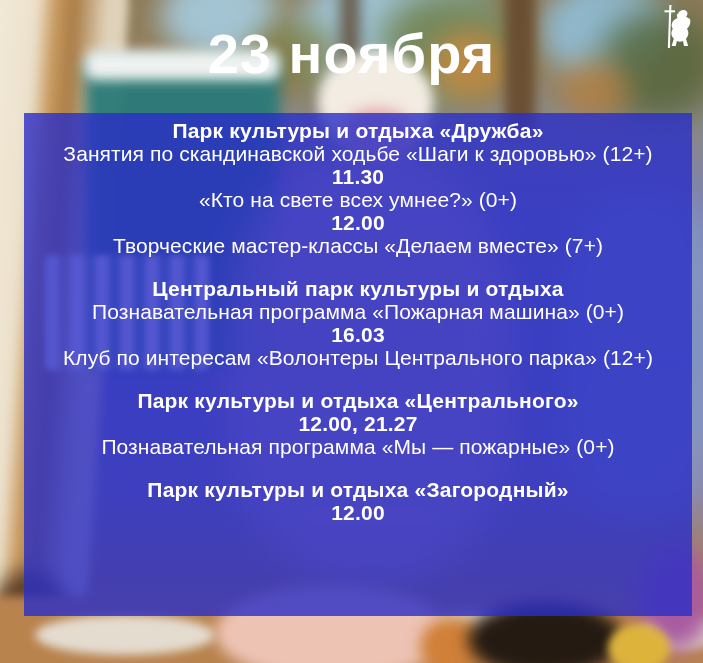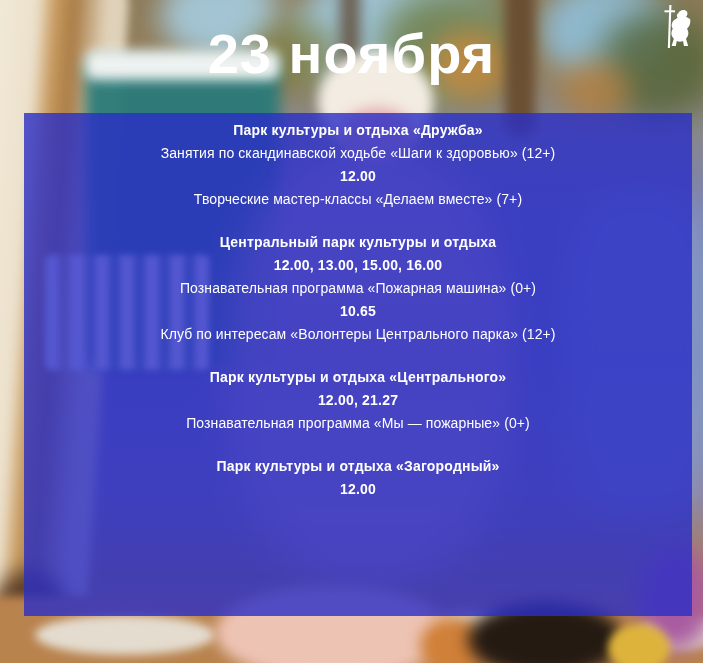--- a/index.html
+++ b/index.html
@@ -61,21 +61,21 @@
   .logo{position:absolute;right:7px;top:3px;width:38px;height:48px;}
 
   
   .panel{
     position:absolute;left:24px;top:113px;width:668px;height:503px;
     background:rgba(43,46,197,0.80);
     box-sizing:border-box;padding:6px 10px 0 10px;
     color:#fff;text-align:center;
   }
   .section{margin-bottom:20px;}
-  .line{font-size:14px;line-height:23px;font-weight:400;letter-spacing:.1px;white-space:nowrap;}
+  .line{font-size:21px;line-height:23px;font-weight:400;letter-spacing:.1px;white-space:nowrap;}
   .t-bold{font-weight:700;letter-spacing:.2px;}
 </style>
 </head>
 <body>
 
 <div class="stage">
 
   <div class="photo">
     <div class="blob sky1"></div>
     <div class="blob sky2"></div>
@@ -115,29 +115,30 @@
     </g>
   </svg>
 
   <div class="title">23 ноября</div>
 
   <div class="panel">
 
     <div class="section">
       <div class="line t-bold">Парк культуры и отдыха «Дружба»</div>
       <div class="line">Занятия по скандинавской ходьбе «Шаги к здоровью» (12+)</div>
+      <div class="line t-bold">11.30</div>
+      <div class="line">«Кто на свете всех умнее?» (0+)</div>
       <div class="line t-bold">12.00</div>
       <div class="line">Творческие мастер-классы «Делаем вместе» (7+)</div>
     </div>
 
     <div class="section">
       <div class="line t-bold">Центральный парк культуры и отдыха</div>
-      <div class="line t-bold">12.00, 13.00, 15.00, 16.00</div>
       <div class="line">Познавательная программа «Пожарная машина» (0+)</div>
-      <div class="line t-bold">10.65</div>
+      <div class="line t-bold">16.03</div>
       <div class="line">Клуб по интересам «Волонтеры Центрального парка» (12+)</div>
     </div>
 
     <div class="section">
       <div class="line t-bold">Парк культуры и отдыха «Центрального»</div>
       <div class="line t-bold">12.00, 21.27</div>
       <div class="line">Познавательная программа «Мы — пожарные» (0+)</div>
     </div>
 
     <div class="section">

